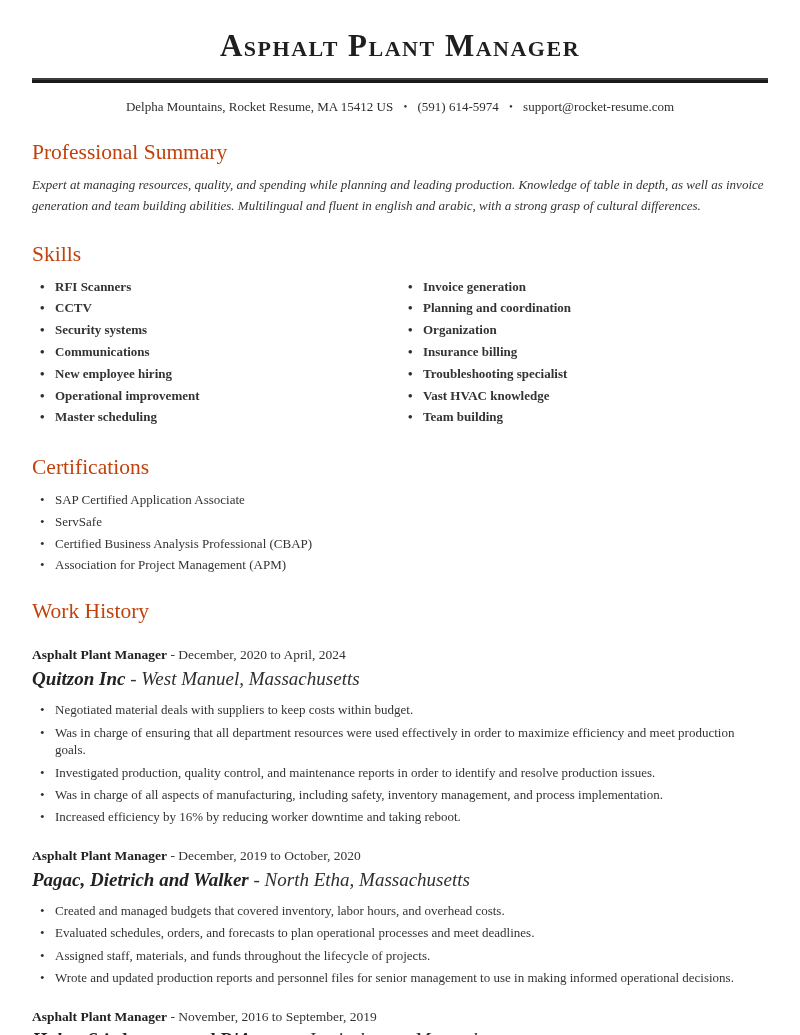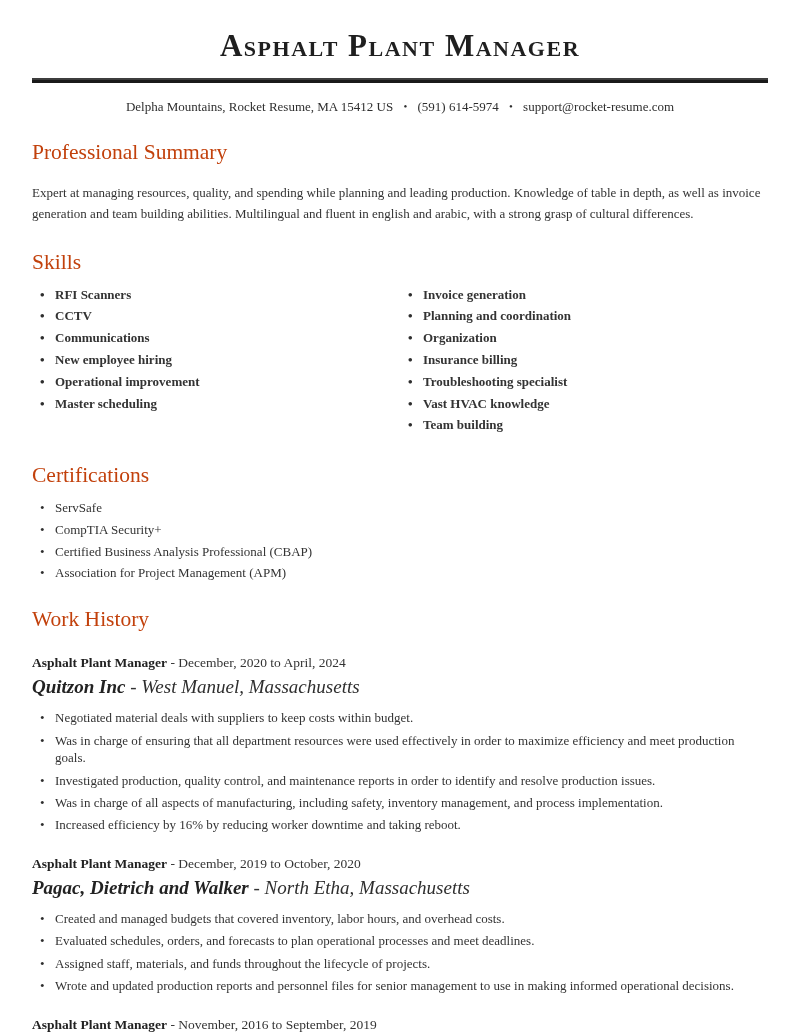--- a/index.html
+++ b/index.html
@@ -44,24 +44,25 @@
 
   
   .section-heading {
     font-size: 21.5px;
     font-weight: 400;
     color: #c2410c;
     margin-top: 24px;
     line-height: 1.25;
   }
   .summary-text {
-    margin-top: 17px;
+    margin-top: 9px;
     font-size: 13px;
     line-height: 1.6;
     color: #333333;
+    font-style: italic;
   }
 
   ul.plain-list { list-style: none; margin-top: 10px; }
   ul.plain-list li {
     position: relative;
     padding-left: 23px;
     font-size: 13px;
     line-height: 1.37;
     color: #333333;
     margin-bottom: 4px;
@@ -111,20 +112,21 @@
     <p class="summary-text">Expert at managing resources, quality, and spending while planning and leading production. Knowledge of table in depth, as well as invoice generation and team building abilities. Multilingual and fluent in english and arabic, with a strong grasp of cultural differences.</p>
   </section>
 
   <section>
     <h2 class="section-heading">Skills</h2>
     <div class="skills-columns">
       <div class="col">
         <ul class="plain-list">
           <li>RFI Scanners</li>
           <li>CCTV</li>
+          <li>Security systems</li>
           <li>Communications</li>
           <li>New employee hiring</li>
           <li>Operational improvement</li>
           <li>Master scheduling</li>
         </ul>
       </div>
       <div class="col">
         <ul class="plain-list">
           <li>Invoice generation</li>
           <li>Planning and coordination</li>
@@ -134,22 +136,22 @@
           <li>Vast HVAC knowledge</li>
           <li>Team building</li>
         </ul>
       </div>
     </div>
   </section>
 
   <section>
     <h2 class="section-heading">Certifications</h2>
     <ul class="plain-list">
+      <li>SAP Certified Application Associate</li>
       <li>ServSafe</li>
-      <li>CompTIA Security+</li>
       <li>Certified Business Analysis Professional (CBAP)</li>
       <li>Association for Project Management (APM)</li>
     </ul>
   </section>
 
   <section>
     <h2 class="section-heading">Work History</h2>
 
     <div class="job">
       <div class="job-header">

